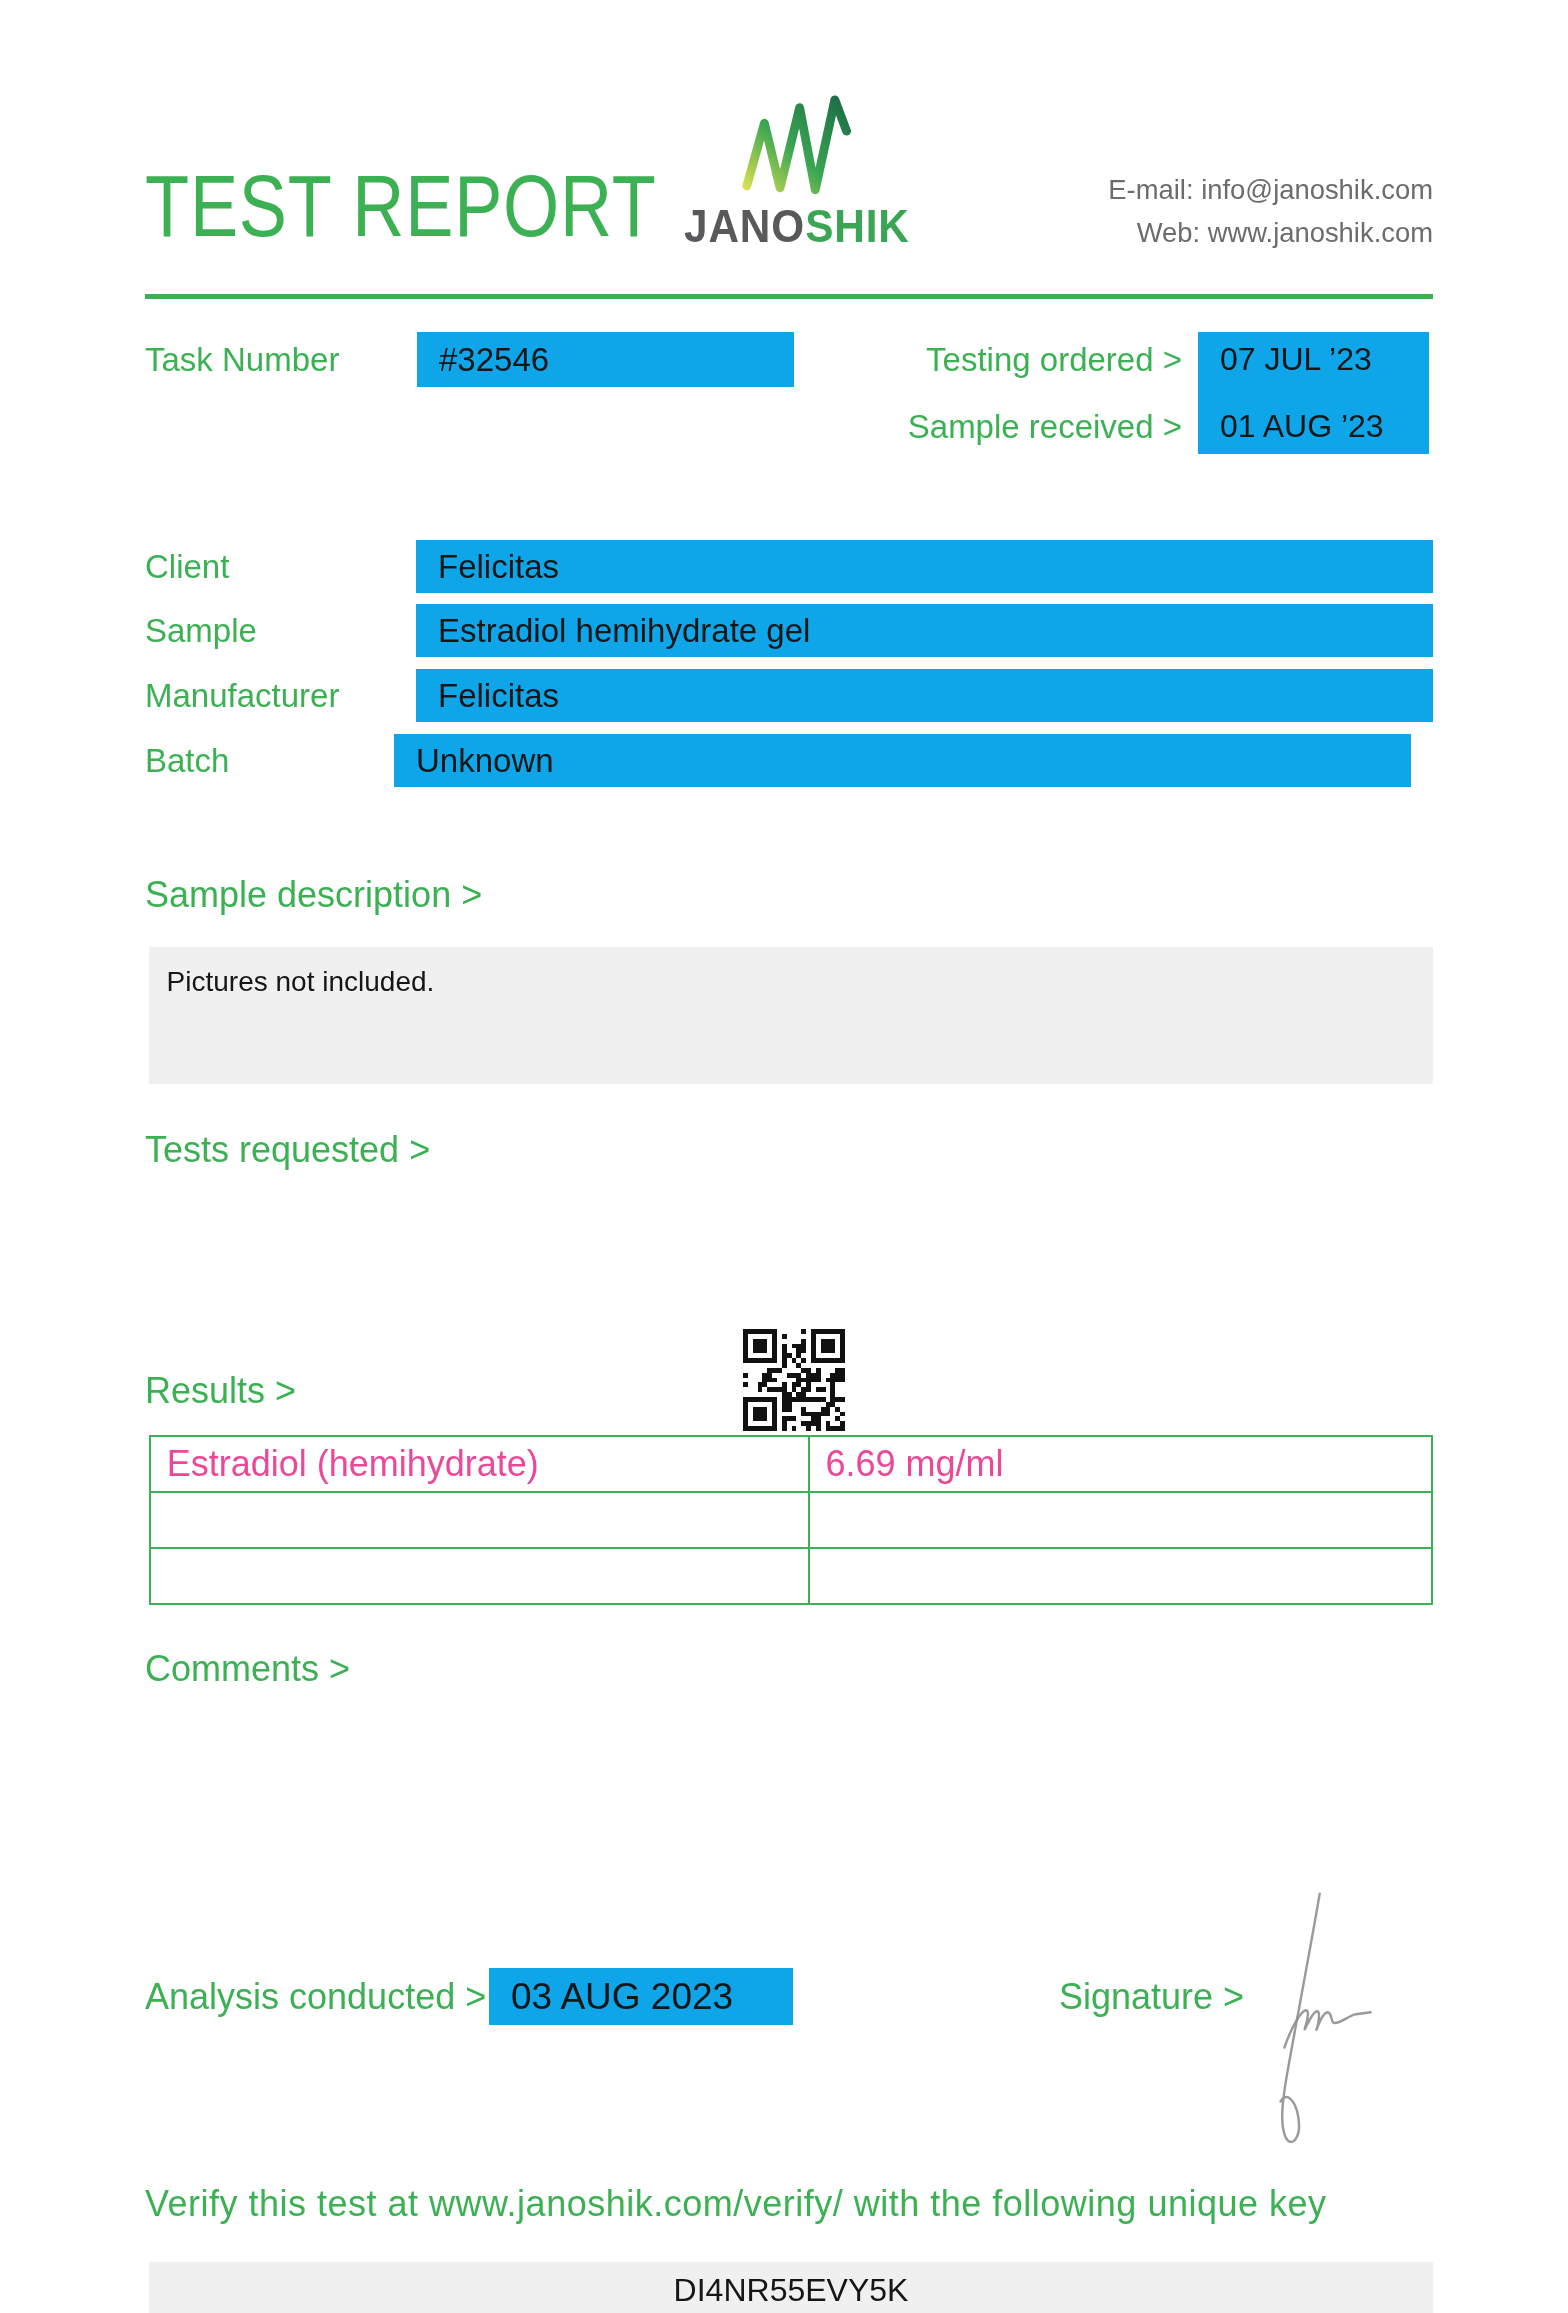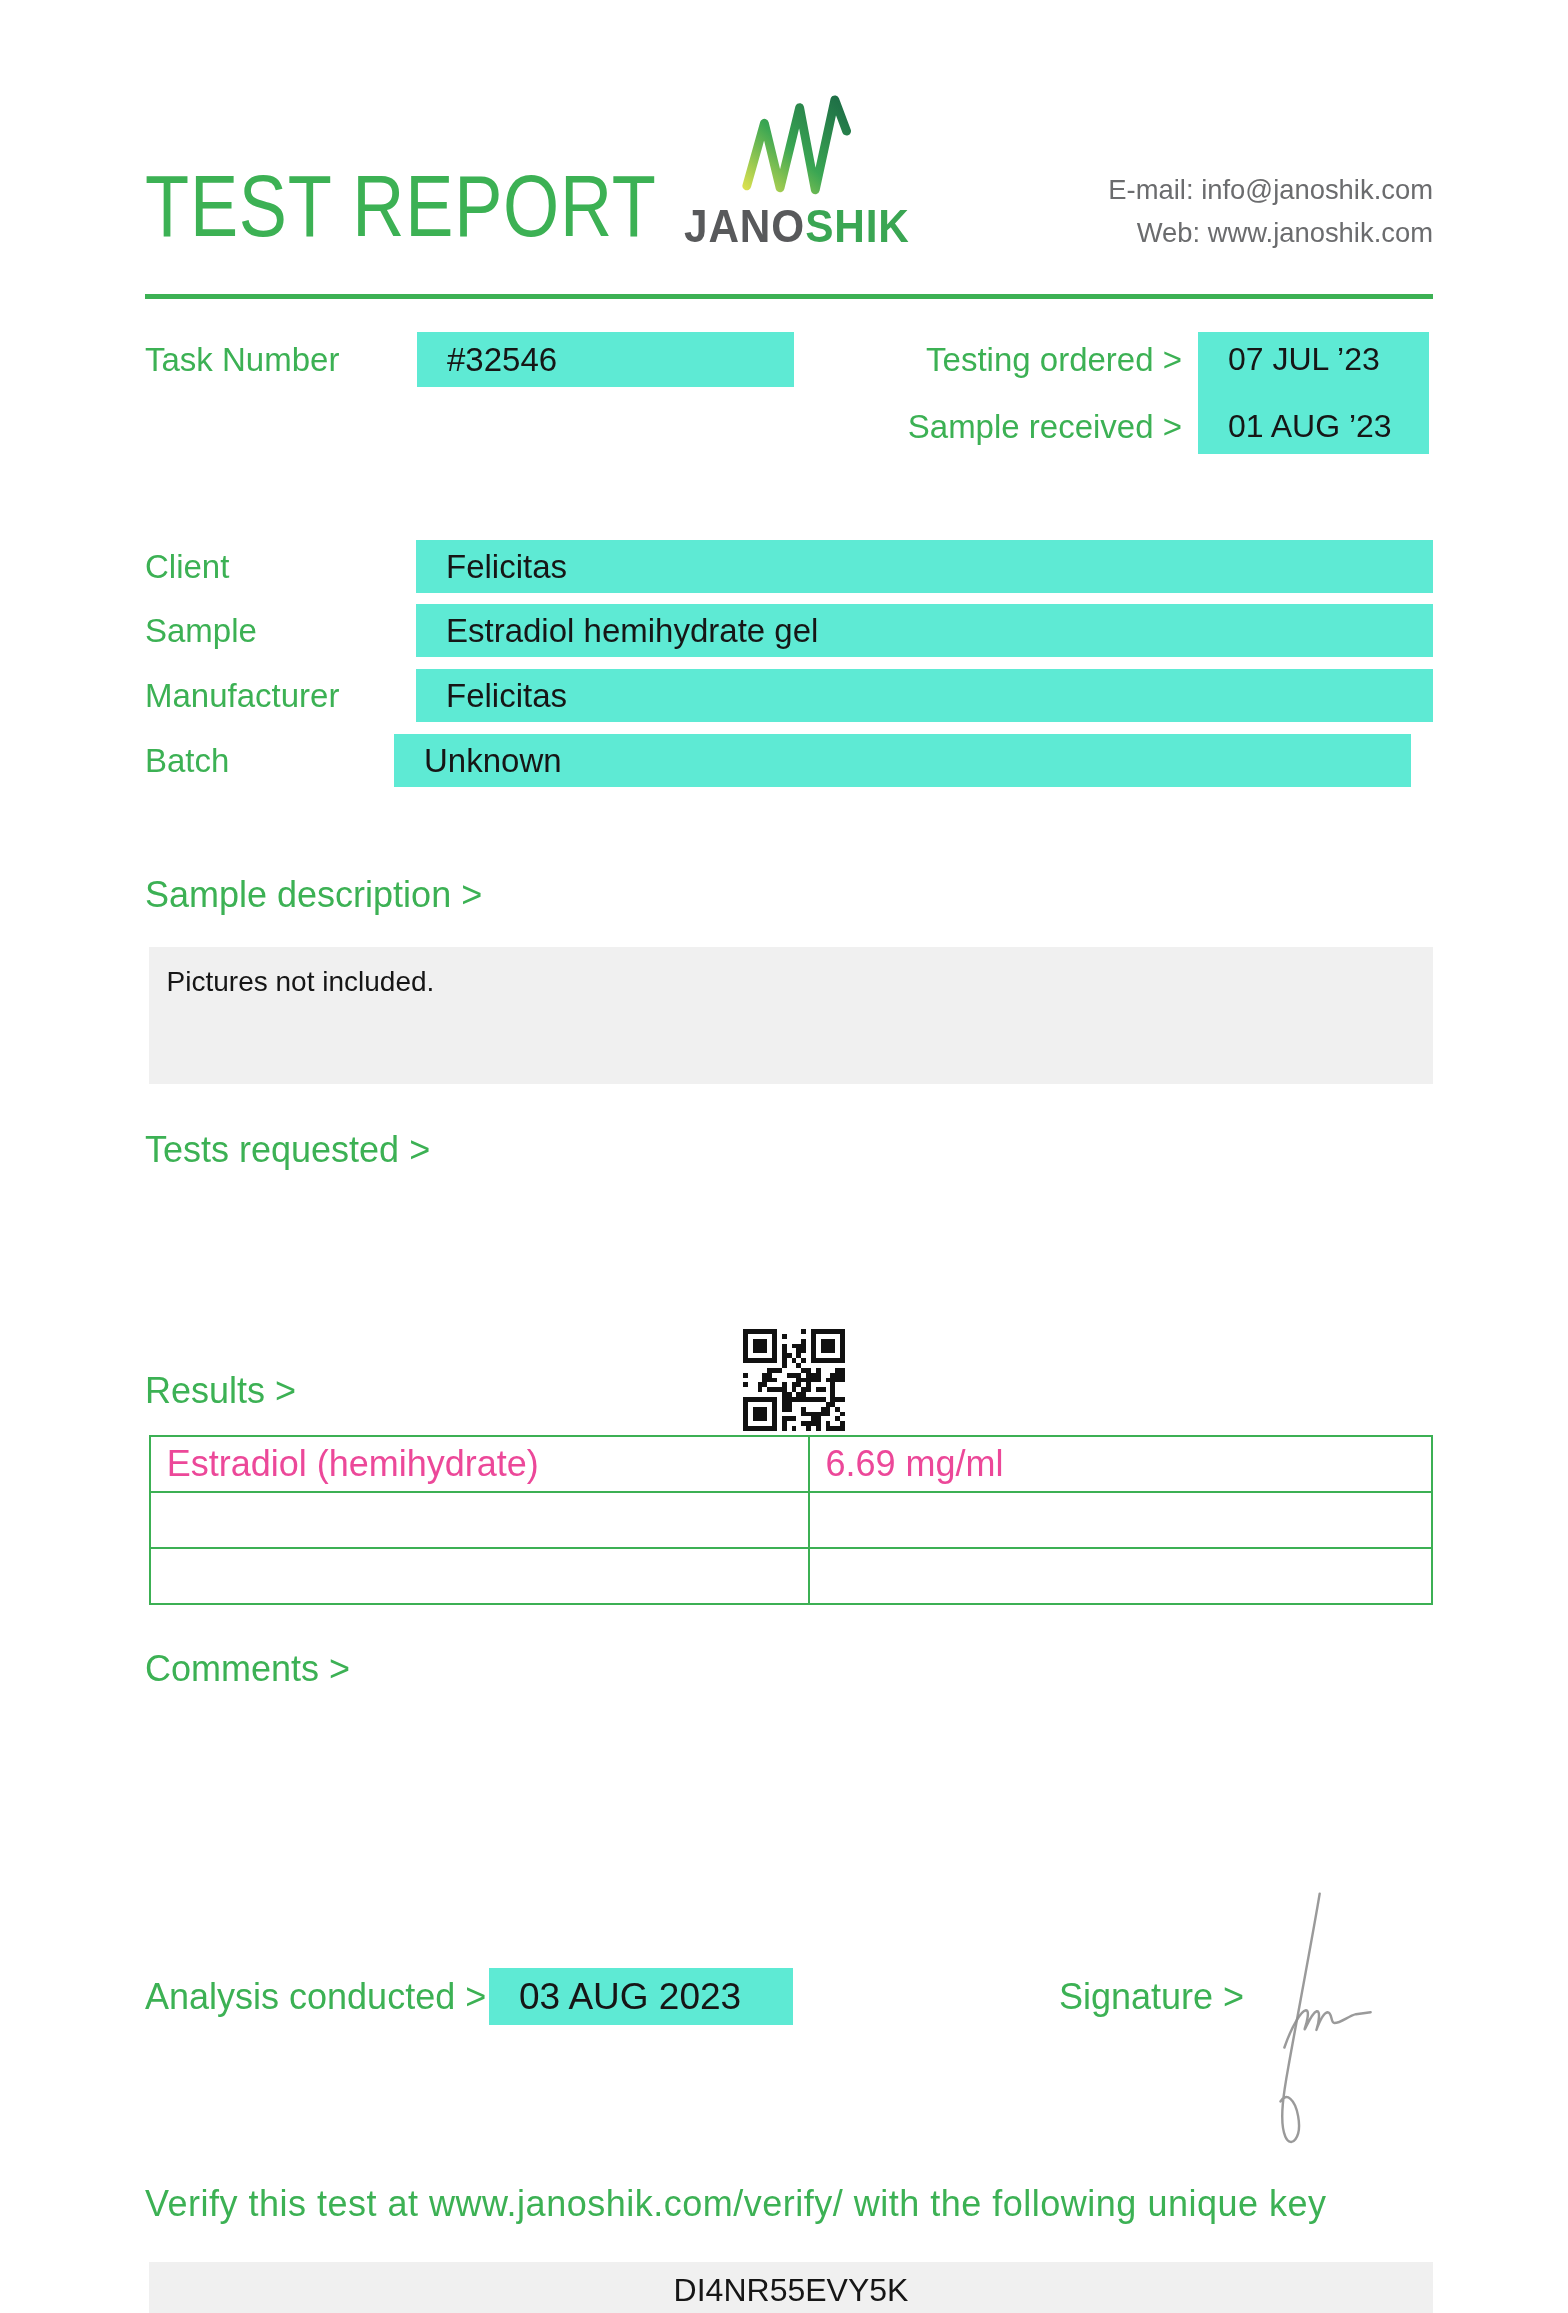--- a/index.html
+++ b/index.html
@@ -25,22 +25,22 @@
   .brand-name .p1{color:#58595b;}
   .brand-name .p2{color:#3aa653;}
   .contact{
     position:absolute;right:135px;top:133px;
     text-align:right;font-size:27.4px;color:#6b6c6e;line-height:43px;white-space:nowrap;
   }
   .rule{position:absolute;left:145px;top:259px;width:1288px;height:4.9px;background:#3cb154;}
 
   .lbl{position:absolute;color:#3cb154;font-size:33px;white-space:nowrap;}
   .valbox{
-    position:absolute;background:#5eead4;color:#161616;font-size:33px;
-    padding-left:30px;box-sizing:border-box;white-space:nowrap;overflow:hidden;
+    position:absolute;background:#0ea5e9;color:#161616;font-size:33px;
+    padding-left:22px;box-sizing:border-box;white-space:nowrap;overflow:hidden;
   }
   .rlabel{text-align:right;}
 
   .sec-head{position:absolute;left:145px;color:#3cb154;font-size:36px;white-space:nowrap;}
   .sec-box{
     position:absolute;left:149px;width:1284px;background:#f0f0f0;
     color:#161616;font-size:28px;line-height:37px;
     padding:15.7px 17.6px;box-sizing:border-box;
   }
 

